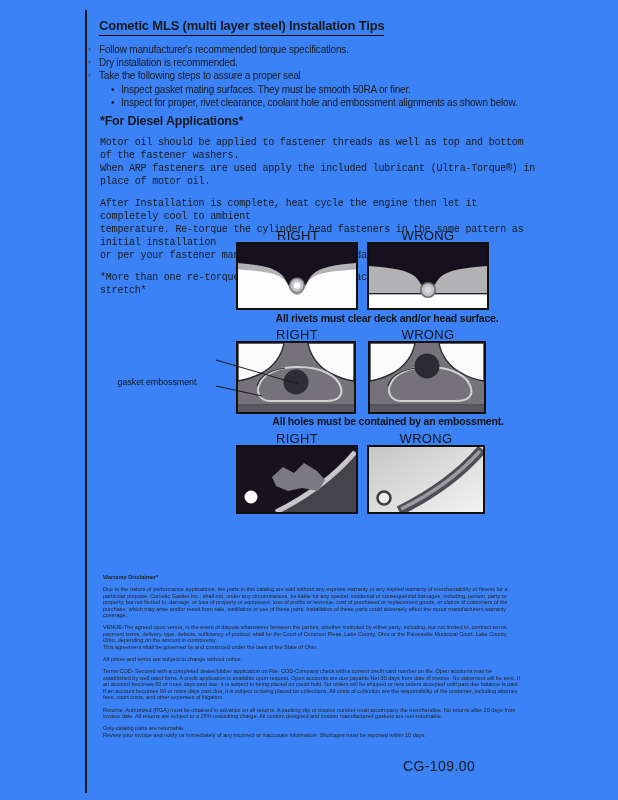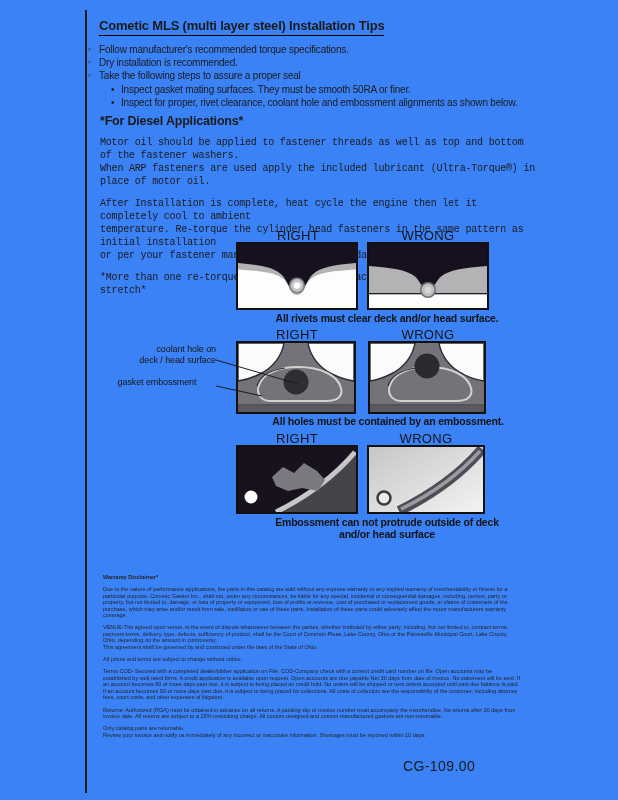--- a/index.html
+++ b/index.html
@@ -94,22 +94,20 @@
       <path d="M0,0 L118,0 L118,22 C94,24 80,26 72,32.5 C66,38 66,44.5 59,44.5 C52,44.5 52,38 46,32.5 C38,26 24,24 0,22 Z" fill="#17111f"></path>
       <circle cx="59" cy="46" r="7.2" fill="#c0c0c2" stroke="#6e6e72" stroke-width="1.6"></circle>
       <circle cx="59" cy="46" r="3.2" fill="#d8d8da"></circle>
     </svg>
   </div>
   <div class="fig-caption" style="left:237px;top:313px;width:300px;">All rivets must clear deck and/or head surface.</div>
 
   <div class="fig-label" style="left:236px;top:327px;width:122px;">RIGHT</div>
   <div class="fig-label" style="left:368px;top:327px;width:120px;">WRONG</div>
 
-  <div class="annot" style="left:98px;top:344px;width:118px;">coolant hole on
-deck / head surface</div>
   <div class="annot" style="left:98px;top:377px;width:118px;text-align:center;">gasket embossment</div>
 
   <div class="fig" style="left:236px;top:341px;">
     <svg width="116" height="69" viewBox="0 0 116 69">
       <rect x="0" y="0" width="116" height="69" fill="#757379"></rect>
       <rect x="0" y="62" width="116" height="7" fill="#5a595f"></rect>
       <rect x="0" y="61.3" width="116" height="1" fill="#47464c"></rect>
       <path d="M0,0 L46,0 C44,12 36,24 22,31 C14,35 7,37 0,38 Z" fill="#fbfbfb" stroke="#2c2b31" stroke-width="1.4"></path>
       <path d="M70,0 L116,0 L116,38 C109,37 102,35 94,31 C80,24 72,12 70,0 Z" fill="#fbfbfb" stroke="#2c2b31" stroke-width="1.4"></path>
       <path d="M22,40 C26,30 42,24 60,24 C84,24 100,33 103,45 C105,53 100,58 88,58 L32,58 C22,58 17,49 22,40 Z" fill="none" stroke="#d2d2d0" stroke-width="2"></path>
@@ -154,22 +152,20 @@
           <stop offset="0" stop-color="#c6c6c8"></stop>
           <stop offset="1" stop-color="#f3f3f3"></stop>
         </linearGradient>
       </defs>
       <rect x="0" y="0" width="114" height="65" fill="url(#deckgrad)"></rect>
       <path d="M113,2 C96,22 68,45 30,64" fill="none" stroke="#4e4d55" stroke-width="10"></path>
       <path d="M111,4 C94,23 67,45 32,62" fill="none" stroke="#9b9aa2" stroke-width="3.5"></path>
       <circle cx="15" cy="51" r="6.5" fill="#ececec" stroke="#3b3a42" stroke-width="2.5"></circle>
     </svg>
   </div>
-  <div class="fig-caption" style="left:237px;top:517px;width:300px;">Embossment can not protrude outside of deck
-and/or head surface</div>
 
   <div class="legal">
     <p class="lh">Warranty Disclaimer*</p>
     <p>Due to the nature of performance applications, the parts in this catalog are sold without any express warranty or any implied warranty of merchantability or fitness for a particular purpose.  Cometic Gasket Inc., shall not, under any circumstances, be liable for any special, incidental or consequential damages, including, person, party or property, but not limited to, damage, or loss of property or equipment, loss of profits or revenue, cost of purchased or replacement goods, or claims of customers of the purchase, which may arise and/or result from sale, instillation or use of these parts.  Installation of these parts could adversely affect the motor manufacturers warranty coverage.</p>
     <p>VENUE-The agreed upon venue, in the event of dispute whatsoever between the parties, whether instituted by either party, including, but not limited to, contract terms, payment terms, delivery, type, defects, sufficiency of product, shall be the Court of Common Pleas, Lake County, Ohio or the Painesville Municipal Court, Lake County, Ohio, depending on the amount in controversy.
 This agreement shall be governed by and construed under the laws of the State of Ohio.</p>
     <p>All prices and terms are subject to change without notice.</p>
     <p>Terms COD- Secured with a completed dealer/jobber application on File, COD-Company check with a current credit card number on file.  Open accounts may be established by well rated firms.  A credit application is available upon request.  Open accounts are due payable Net 30 days from date of invoice.  No statement will be sent.  If an account becomes 60 or more days past due, it is subject to being placed on credit hold.  No orders will be shipped or new orders accepted until past due balance is paid.  If an account becomes 90 or more days past due, it is subject to being placed for collections.  All costs of collection are the responsibility of the customer, including attorney fees, court costs, and other expenses of litigation.</p>
     <p>Returns- Authorized (RGA) must be obtained in advance on all returns.  A packing slip or invoice number must accompany the merchandise.  No returns after 30 days from invoice date.  All returns are subject to a 25% restocking charge.  All custom designed and custom manufactured gaskets are non-returnable.</p>
     <p>Only catalog parts are returnable.

